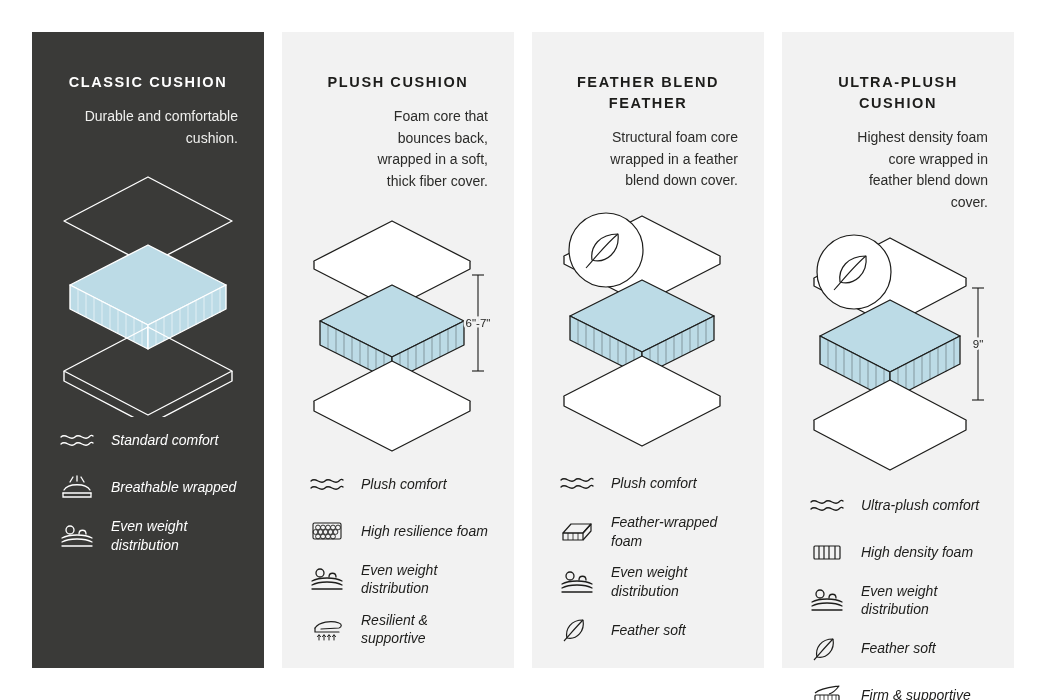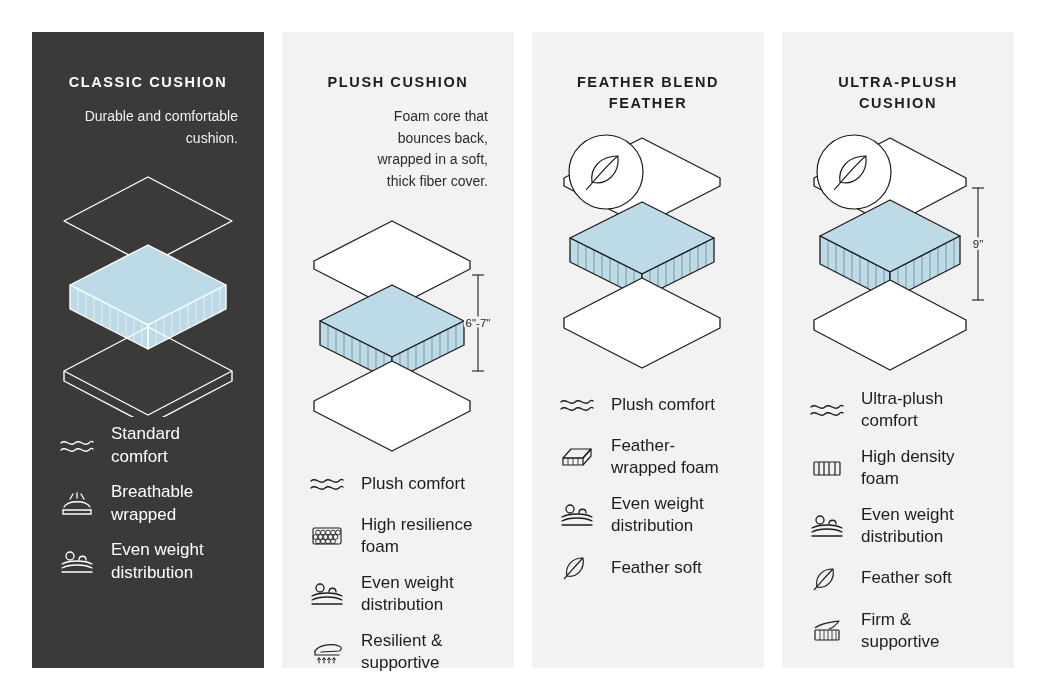--- a/index.html
+++ b/index.html
@@ -77,22 +77,23 @@
   }
   .feature-icon {
     width: 42px;
     height: 34px;
     flex: none;
     display: flex;
     align-items: center;
     justify-content: center;
   }
   .feature-label {
-    font-size: 17px;
+    font-size: 14px;
     line-height: 1.32;
+    font-style: italic;
   }
   .panel.dark .feature-label { color: #ffffff; }
   .panel.light .feature-label { color: #1d1d1b; }
 
   .dim-label {
     font-size: 11.5px;
     fill: #1d1d1b;
   }
 </style>
 </head>
@@ -292,20 +293,21 @@
             </g>
           </svg>
         </span>
         <span class="feature-label">Resilient &amp; supportive</span>
       </div>
     </div>
   </div>
 
   <div class="panel light">
     <div class="panel-title">FEATHER BLEND FEATHER</div>
+    <div class="panel-desc">Structural foam core wrapped in a feather blend down cover.</div>
 
     <div class="art">
       <svg width="184" height="258" viewBox="0 0 184 258">
         <g fill="none" stroke="#1d1d1b" stroke-width="1.3" stroke-linejoin="round">
           <polygon points="86,14 164,54 86,94 8,54" fill="#ffffff"></polygon>
           <path d="M8,54 L8,62 L86,102 L164,62 L164,54" fill="#ffffff"></path>
           <g>
             <polygon points="86,78 158,114 86,150 14,114" fill="#bcdbe6"></polygon>
             <polygon points="14,114 86,150 86,174 14,138" fill="#bcdbe6"></polygon>
             <polygon points="158,114 86,150 86,174 158,138" fill="#bcdbe6"></polygon>
@@ -386,20 +388,21 @@
             <path d="M24,4 C18,10 13,16 5,25"></path>
           </svg>
         </span>
         <span class="feature-label">Feather soft</span>
       </div>
     </div>
   </div>
 
   <div class="panel light">
     <div class="panel-title">ULTRA-PLUSH CUSHION</div>
+    <div class="panel-desc">Highest density foam core wrapped in feather blend down cover.</div>
 
     <div class="art">
       <svg width="184" height="258" viewBox="0 0 184 258">
         <g fill="none" stroke="#1d1d1b" stroke-width="1.3" stroke-linejoin="round">
           <polygon points="84,14 160,54 84,94 8,54" fill="#ffffff"></polygon>
           <path d="M8,54 L8,62 L84,102 L160,62 L160,54" fill="#ffffff"></path>
           <g>
             <polygon points="84,76 154,112 84,148 14,112" fill="#bcdbe6"></polygon>
             <polygon points="14,112 84,148 84,176 14,140" fill="#bcdbe6"></polygon>
             <polygon points="154,112 84,148 84,176 154,140" fill="#bcdbe6"></polygon>

